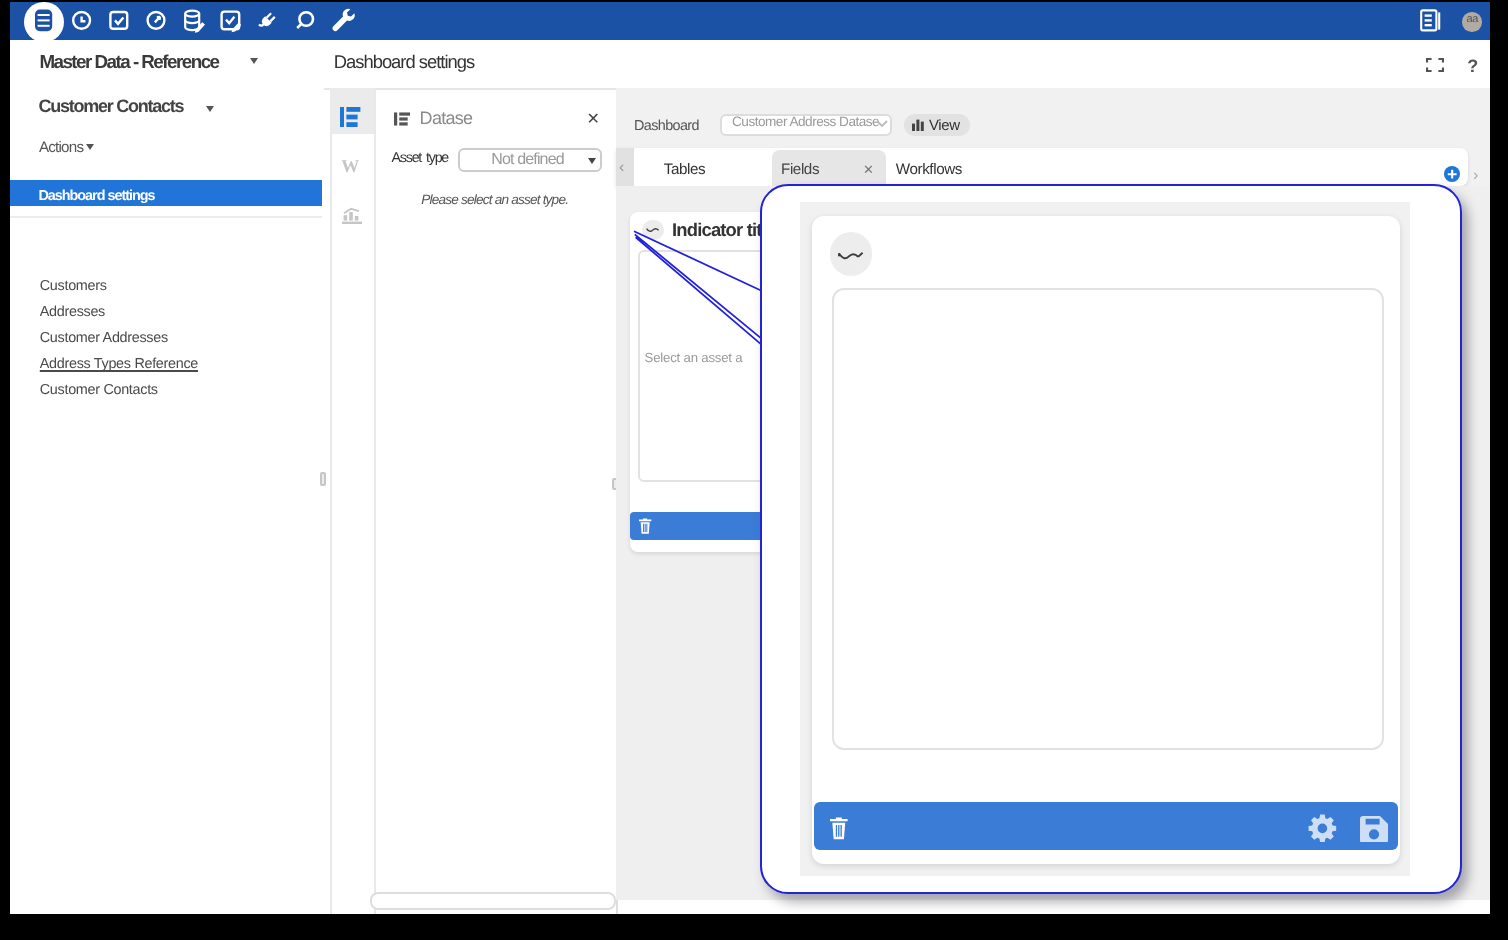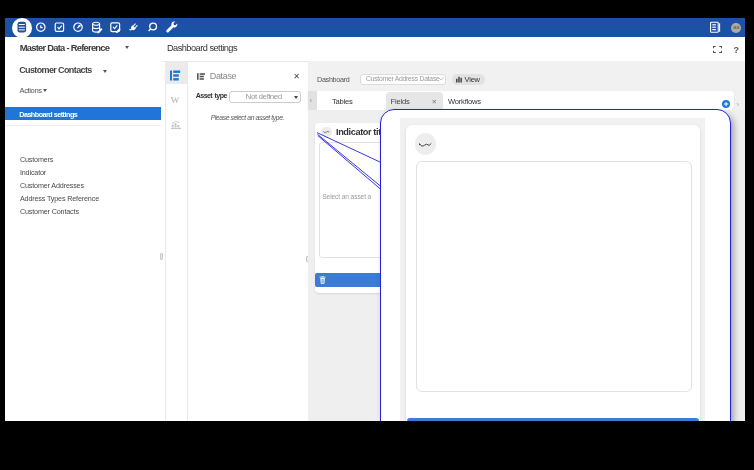--- a/index.html
+++ b/index.html
@@ -1,19 +1,19 @@
 <!DOCTYPE html>
 <html><head>
 <meta charset="utf-8">
 <style>
   * { margin:0; padding:0; box-sizing:border-box; }
   html,body { width:754px; height:470px; background:#000; overflow:hidden; }
   body { font-family:"Liberation Sans", sans-serif; position:relative; }
   .abs { position:absolute; }
-  #screen { left:5px; top:18px; width:740px; height:403px; background:#fff; position:absolute; overflow:hidden; }
+  #screen { left:5px; top:1px; width:740px; height:456px; background:#fff; position:absolute; overflow:hidden; }
   .topbar { left:0; top:0; width:740px; height:18.6px; background:#1b52a5; }
   .tb-circle { left:7.3px; top:0; width:19.6px; height:20.2px; border-radius:50%; background:#fff; }
   .avatar { left:725.8px; top:4.9px; width:9.8px; height:9.8px; border-radius:50%; background:#b1aaa3; }
   .caret { display:inline-block; width:0; height:0; border-left:2.8px solid transparent; border-right:2.8px solid transparent; border-top:3.4px solid #555; }
   .vdiv { width:1px; background:#e3e3e3; }
   .hdiv { height:1px; background:#e6e6e6; }
   .handle { background:#ececec; border:0.7px solid #c6c6c6; border-radius:1px; }
   .selrow { left:0; top:89px; width:156px; height:12.7px; background:#2174d8; }
   .sideitem { left:14.9px; font-size:7.2px; letter-spacing:-0.15px; color:#4a4a4a;margin-top:24px; }
   .dd { background:#fff; border:1px solid #ccc; border-radius:4px; }
@@ -101,23 +101,23 @@
   <div class="abs hdiv" style="left:157px; top:42.5px; width:583px;"></div>
 
   <div class="abs" style="left:14.2px; top:47.4px; font-size:9px; font-weight:bold; letter-spacing:-0.62px; color:#444;">Customer Contacts</div>
   <div class="abs caret" style="left:98px; top:51.6px;"></div>
   <div class="abs" style="left:14.5px; top:68.4px; font-size:7.6px; letter-spacing:-0.4px; color:#555;">Actions</div>
   <div class="abs caret" style="left:38px; top:71.4px; border-left-width:2.4px; border-right-width:2.4px; border-top-width:3px;"></div>
   <div class="abs selrow"></div>
   <div class="abs" style="left:14.2px; top:91.8px; font-size:7.2px; font-weight:bold; letter-spacing:-0.5px; color:#fff;">Dashboard settings</div>
   <div class="abs hdiv" style="left:0; top:106.8px; width:156px; background:#ececec;"></div>
   <div class="abs sideitem" style="top:113.4px;">Customers</div>
-  <div class="abs sideitem" style="top:126.3px;">Indicator</div>
+  <div class="abs sideitem" style="top:126.3px;">Addresses</div>
   <div class="abs sideitem" style="top:139.2px;">Customer Addresses</div>
-  <div class="abs sideitem" style="top:152.1px;">Address Types Reference</div>
+  <div class="abs sideitem" style="top:152.1px;text-decoration:underline;">Address Types Reference</div>
   <div class="abs sideitem" style="top:165px;">Customer Contacts</div>
   <div class="abs vdiv" style="left:159.5px; top:42.5px; height:413.5px; background:#e8e8e8;"></div>
   <div class="abs handle" style="left:154.8px; top:234.5px; width:3.6px; height:7px;"></div>
 
   <div class="abs" style="left:159.5px; top:43px; width:22px; height:23px; background:#ebebeb;"></div>
   <svg class="abs" id="stripicons" style="left:159px; top:43px;" width="24" height="80" viewBox="0 0 24 80">
       <g transform="translate(11.2,14.5)">
         <g fill="#1d76d8">
           <rect x="-5.2" y="-5" width="2" height="10"></rect>
           <rect x="-2" y="-5" width="7" height="2.4"></rect>
@@ -137,21 +137,21 @@
   <div class="abs vdiv" style="left:181.6px; top:42.5px; height:413.5px; background:#e9e9e9;"></div>
 
   <svg class="abs" style="left:191.7px; top:54.8px;" width="8" height="7" viewBox="0 0 11 9">
     <rect x="0" y="0" width="2.2" height="9" fill="#555"></rect>
       <rect x="3.6" y="0" width="7.4" height="2.2" fill="#555"></rect>
       <rect x="3.6" y="3.4" width="5.8" height="2.2" fill="#555"></rect>
       <rect x="3.6" y="6.8" width="5.8" height="2.2" fill="#555"></rect>
   </svg>
   <div class="abs" style="left:204.8px; top:52.7px; font-size:9px; letter-spacing:-0.35px; color:#8a8a8a;">Datase</div>
   <div class="abs" style="left:288.2px; top:53.8px; font-size:8px; color:#444;">✕</div>
-  <div class="abs" style="left:190.8px; top:74.4px; font-size:7.1px; font-weight:bold; letter-spacing:-0.6px; word-spacing:1.1px; color:#333;">Asset type</div>
+  <div class="abs" style="left:190.8px; top:74.4px; font-size:7.1px; font-weight:normal; letter-spacing:-0.6px; word-spacing:1.1px; color:#333;">Asset type</div>
   <div class="abs dd" style="left:223.6px; top:73.2px; width:72.6px; height:11.6px; border-radius:3px;"></div>
   <div class="abs" style="left:228.6px; top:74.2px; font-size:8px; letter-spacing:-0.42px; color:#999;padding-left:12px;">Not defined</div>
   <div class="abs caret" style="left:289.3px; top:78px; border-left-width:2.4px; border-right-width:2.4px; border-top-width:3px; border-top-color:#444;"></div>
   <div class="abs" style="left:181.6px; top:96.1px; width:121.5px; text-align:center; font-size:6.8px; font-style:italic; letter-spacing:-0.4px; color:#555;">Please select an asset type.</div>
   <div class="abs vdiv" style="left:302.7px; top:42.5px; height:413.5px; background:#dedede;"></div>
   <div class="abs handle" style="left:300.7px; top:237.8px; width:3px; height:6.4px;"></div>
   <div class="abs" style="left:180px; top:444.5px; width:123px; height:9.5px; background:#fff; border:1px solid #ddd; border-radius:4px;"></div>
 
   <div class="abs" style="left:302.7px; top:42.5px; width:437.3px; height:49px; background:#f1f1f1;"></div>
   <div class="abs" style="left:312px; top:56.7px; font-size:7.2px; letter-spacing:-0.3px; color:#555;">Dashboard</div>

